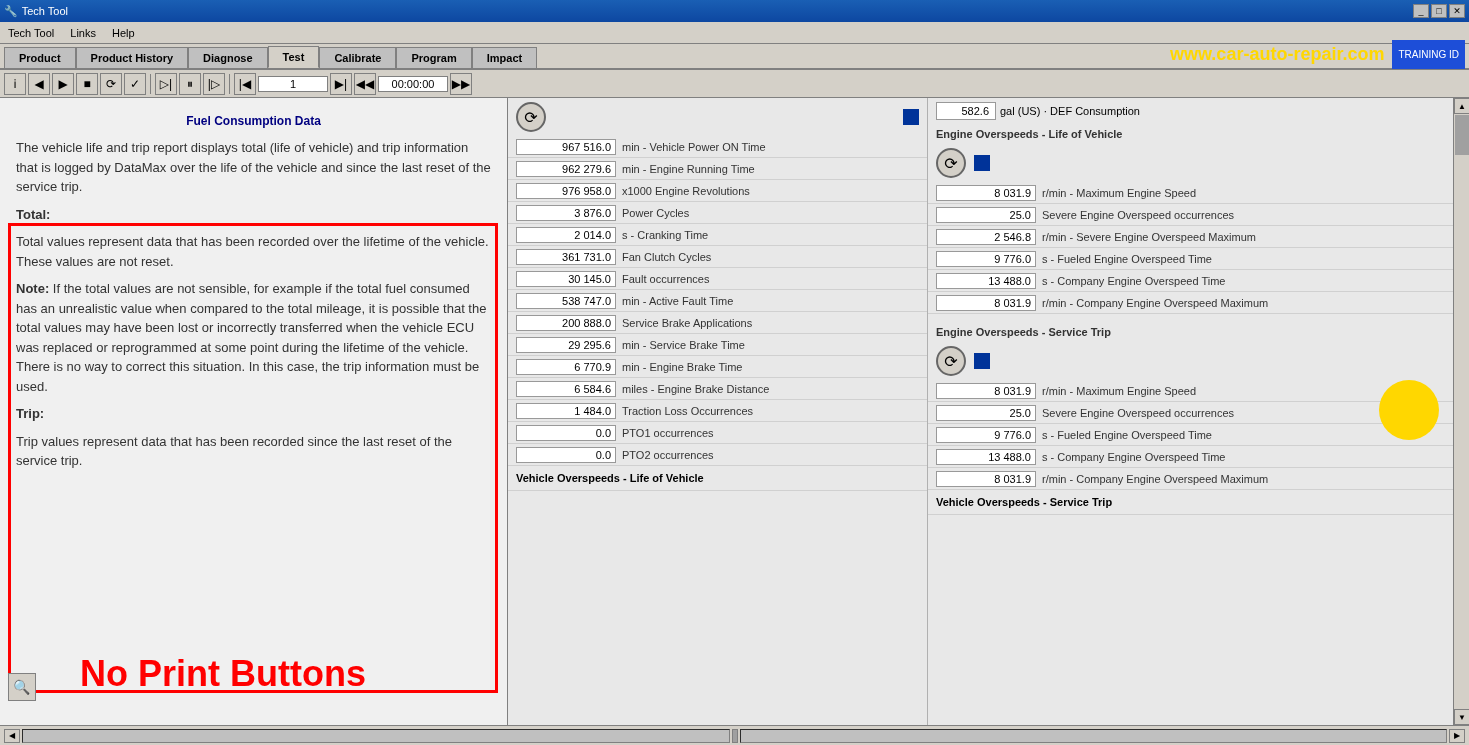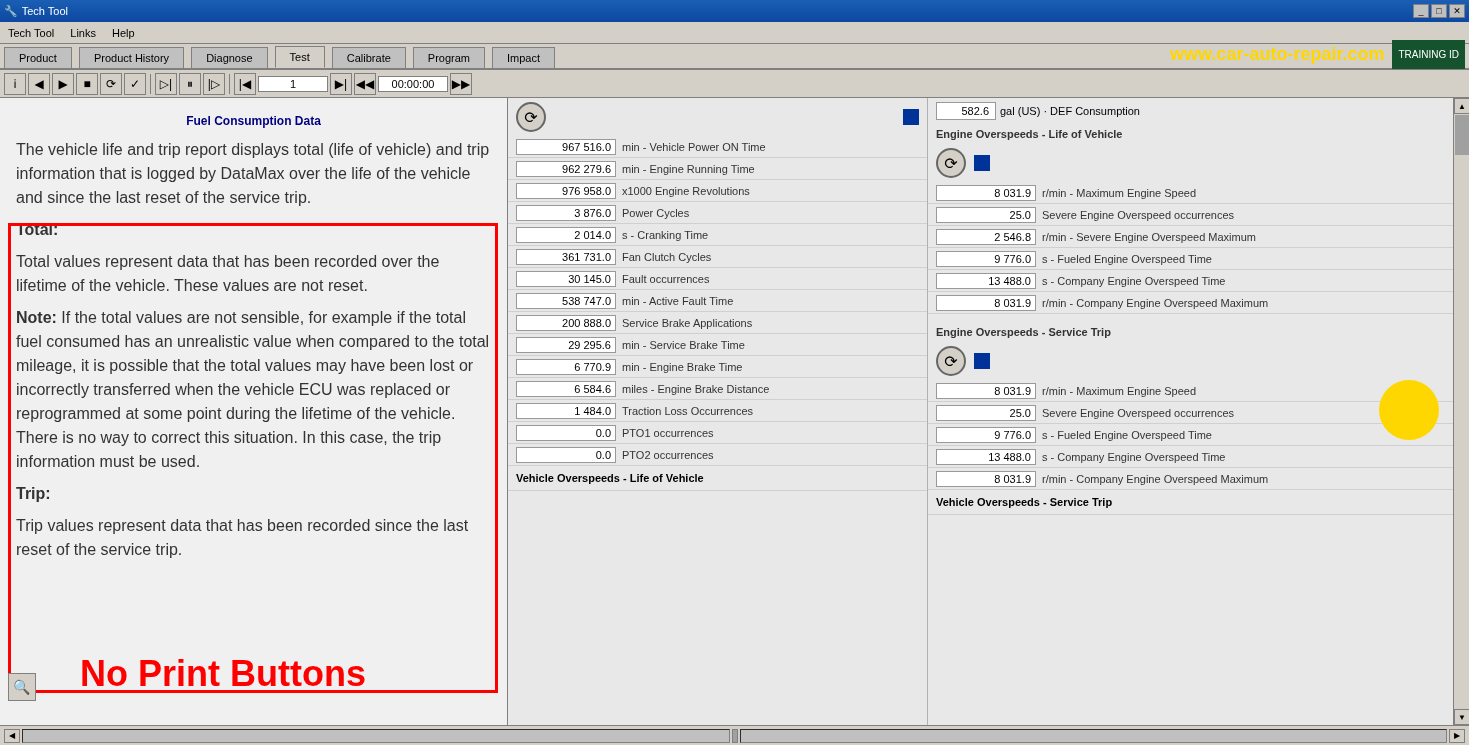--- a/index.html
+++ b/index.html
@@ -47,22 +47,22 @@
       padding: 0 4px;
       border-bottom: 2px solid #808080;
     }
     .nav-tab {
       padding: 4px 14px;
       background: #c0c0c0;
       border: 1px solid #808080;
       border-bottom: none;
       cursor: pointer;
       font-size: 11px;
-      font-weight: normal;
-      margin-right: 7px;
+      font-weight: bold;
+      margin-right: 0;
     }
     .nav-tab.active {
       background: #d4d0c8;
       border-bottom: 1px solid #d4d0c8;
     }
 
     
     .toolbar {
       background: #d4d0c8;
       height: 28px;
@@ -109,21 +109,21 @@
 
     .info-box-title {
       text-align: center;
       font-weight: bold;
       font-size: 12px;
       margin-bottom: 10px;
       color: #000080;
     }
 
     .info-text {
-      font-size: 16px;
+      font-size: 13px;
       line-height: 1.5;
       color: #333;
     }
 
     .info-text p { margin-bottom: 8px; }
     .info-text .section-head { font-weight: bold; }
     .info-text .note-bold { font-weight: bold; }
 
     
     .red-border-box {
@@ -304,21 +304,21 @@
     <div class="title-btn">✕</div>
   </div>
 </div>
 
 <div class="menu-bar">
   <span class="menu-item">Tech Tool</span>
   <span class="menu-item">Links</span>
   <span class="menu-item">Help</span>
   <div class="top-right-area" style="margin-left:auto; position:relative;">
     <span style="color:#FFD700; font-size:18px; font-weight:bold; font-family:Arial;">www.car-auto-repair.com</span>
-    <span style="color:white; background:#14532d; padding:9px 6px; font-size:10px;">TRAINING ID</span>
+    <span style="color:white; background:#1d4ed8; padding:9px 6px; font-size:10px;">TRAINING ID</span>
   </div>
 </div>
 
 <div class="nav-tabs">
   <div class="nav-tab">Product</div>
   <div class="nav-tab">Product History</div>
   <div class="nav-tab">Diagnose</div>
   <div class="nav-tab active">Test</div>
   <div class="nav-tab">Calibrate</div>
   <div class="nav-tab">Program</div>

